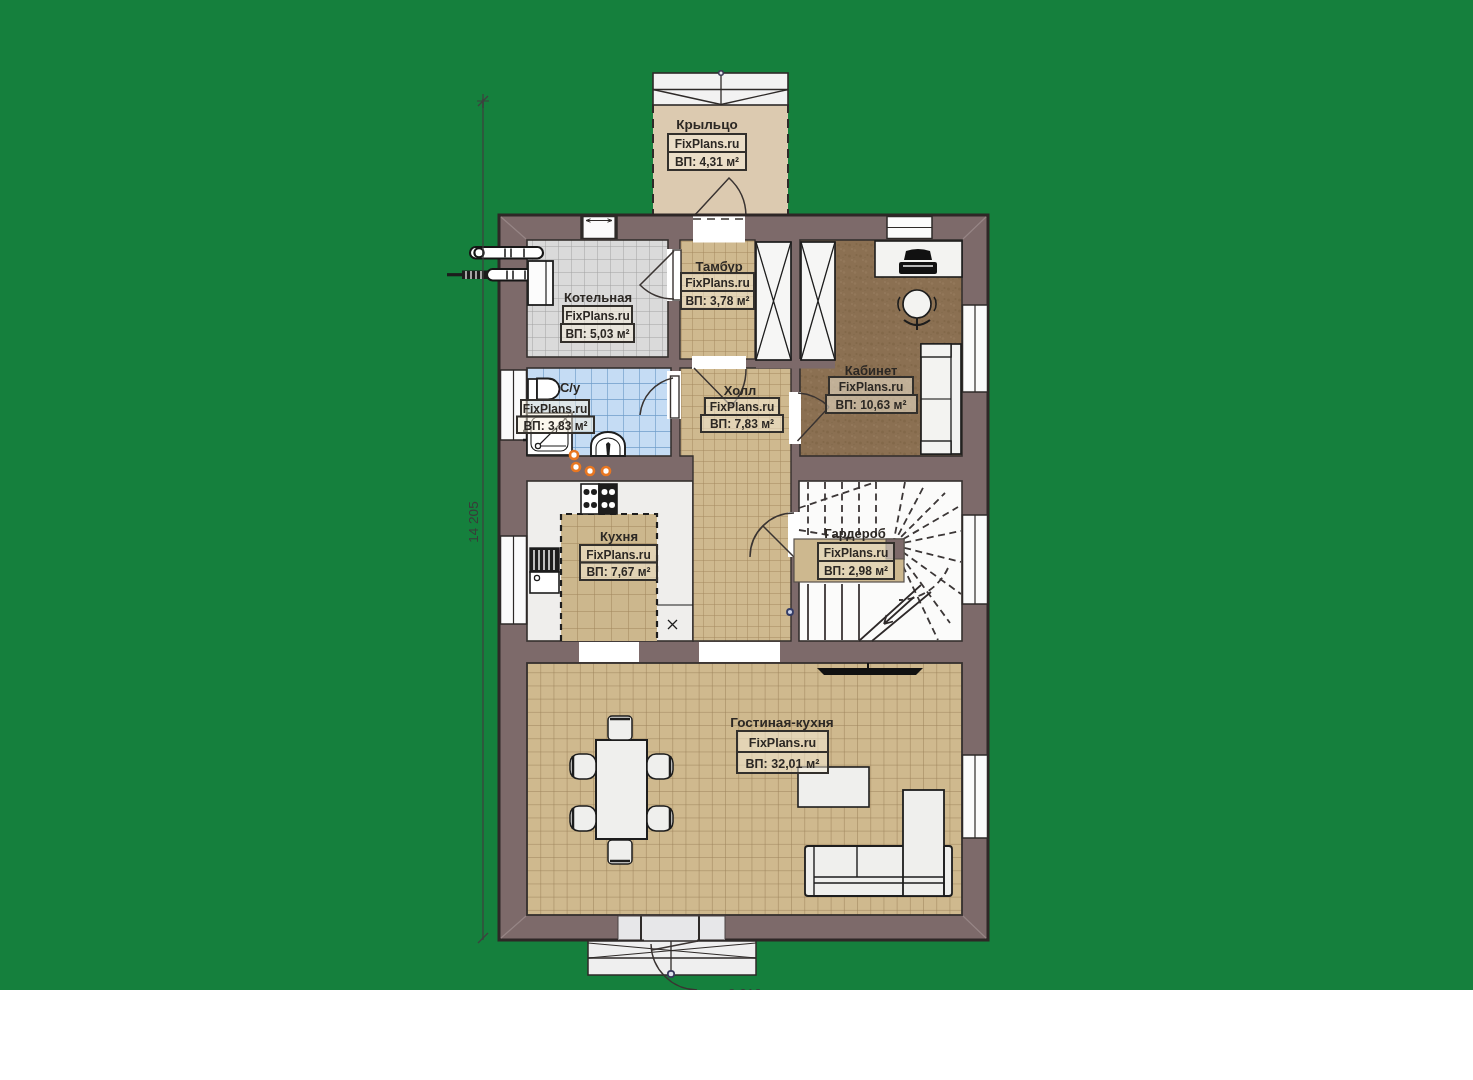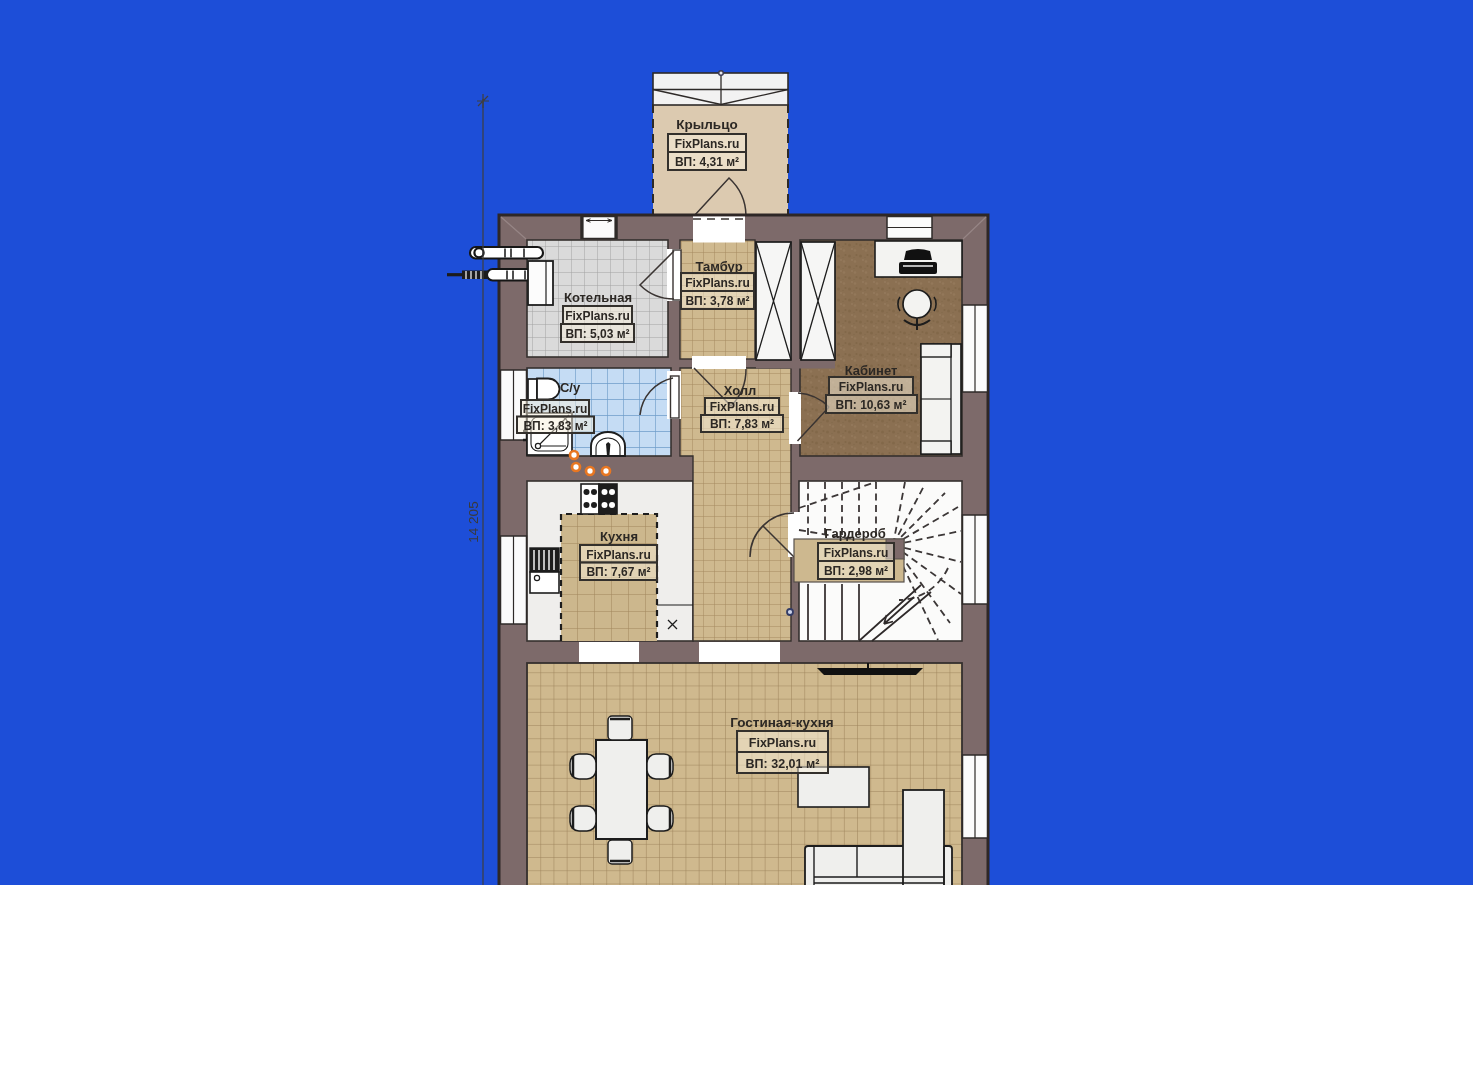--- a/index.html
+++ b/index.html
@@ -1,17 +1,17 @@
 <!DOCTYPE html>
 <html lang="ru"><head>
 <meta charset="utf-8">
 <title>План 1 этажа</title>
 <style>
 html,body{margin:0;padding:0;background:#ffffff;}
-#page{width:1473px;height:885px;position:relative;background:#1d4ed8;overflow:hidden;
+#page{width:1473px;height:990px;position:relative;background:#15803d;overflow:hidden;
 font-family:"Liberation Sans",sans-serif;}
 svg{position:absolute;top:0;left:0;display:block;}
 </style>
 </head>
 <body>
 <div id="page">
 <svg width="1473" height="1080" viewBox="0 0 1473 1080" xmlns="http://www.w3.org/2000/svg">
 <defs>
 <pattern id="tileTan" width="13.2" height="13.2" patternUnits="userSpaceOnUse">
   <rect width="13.2" height="13.2" fill="#cfb98e"></rect>

